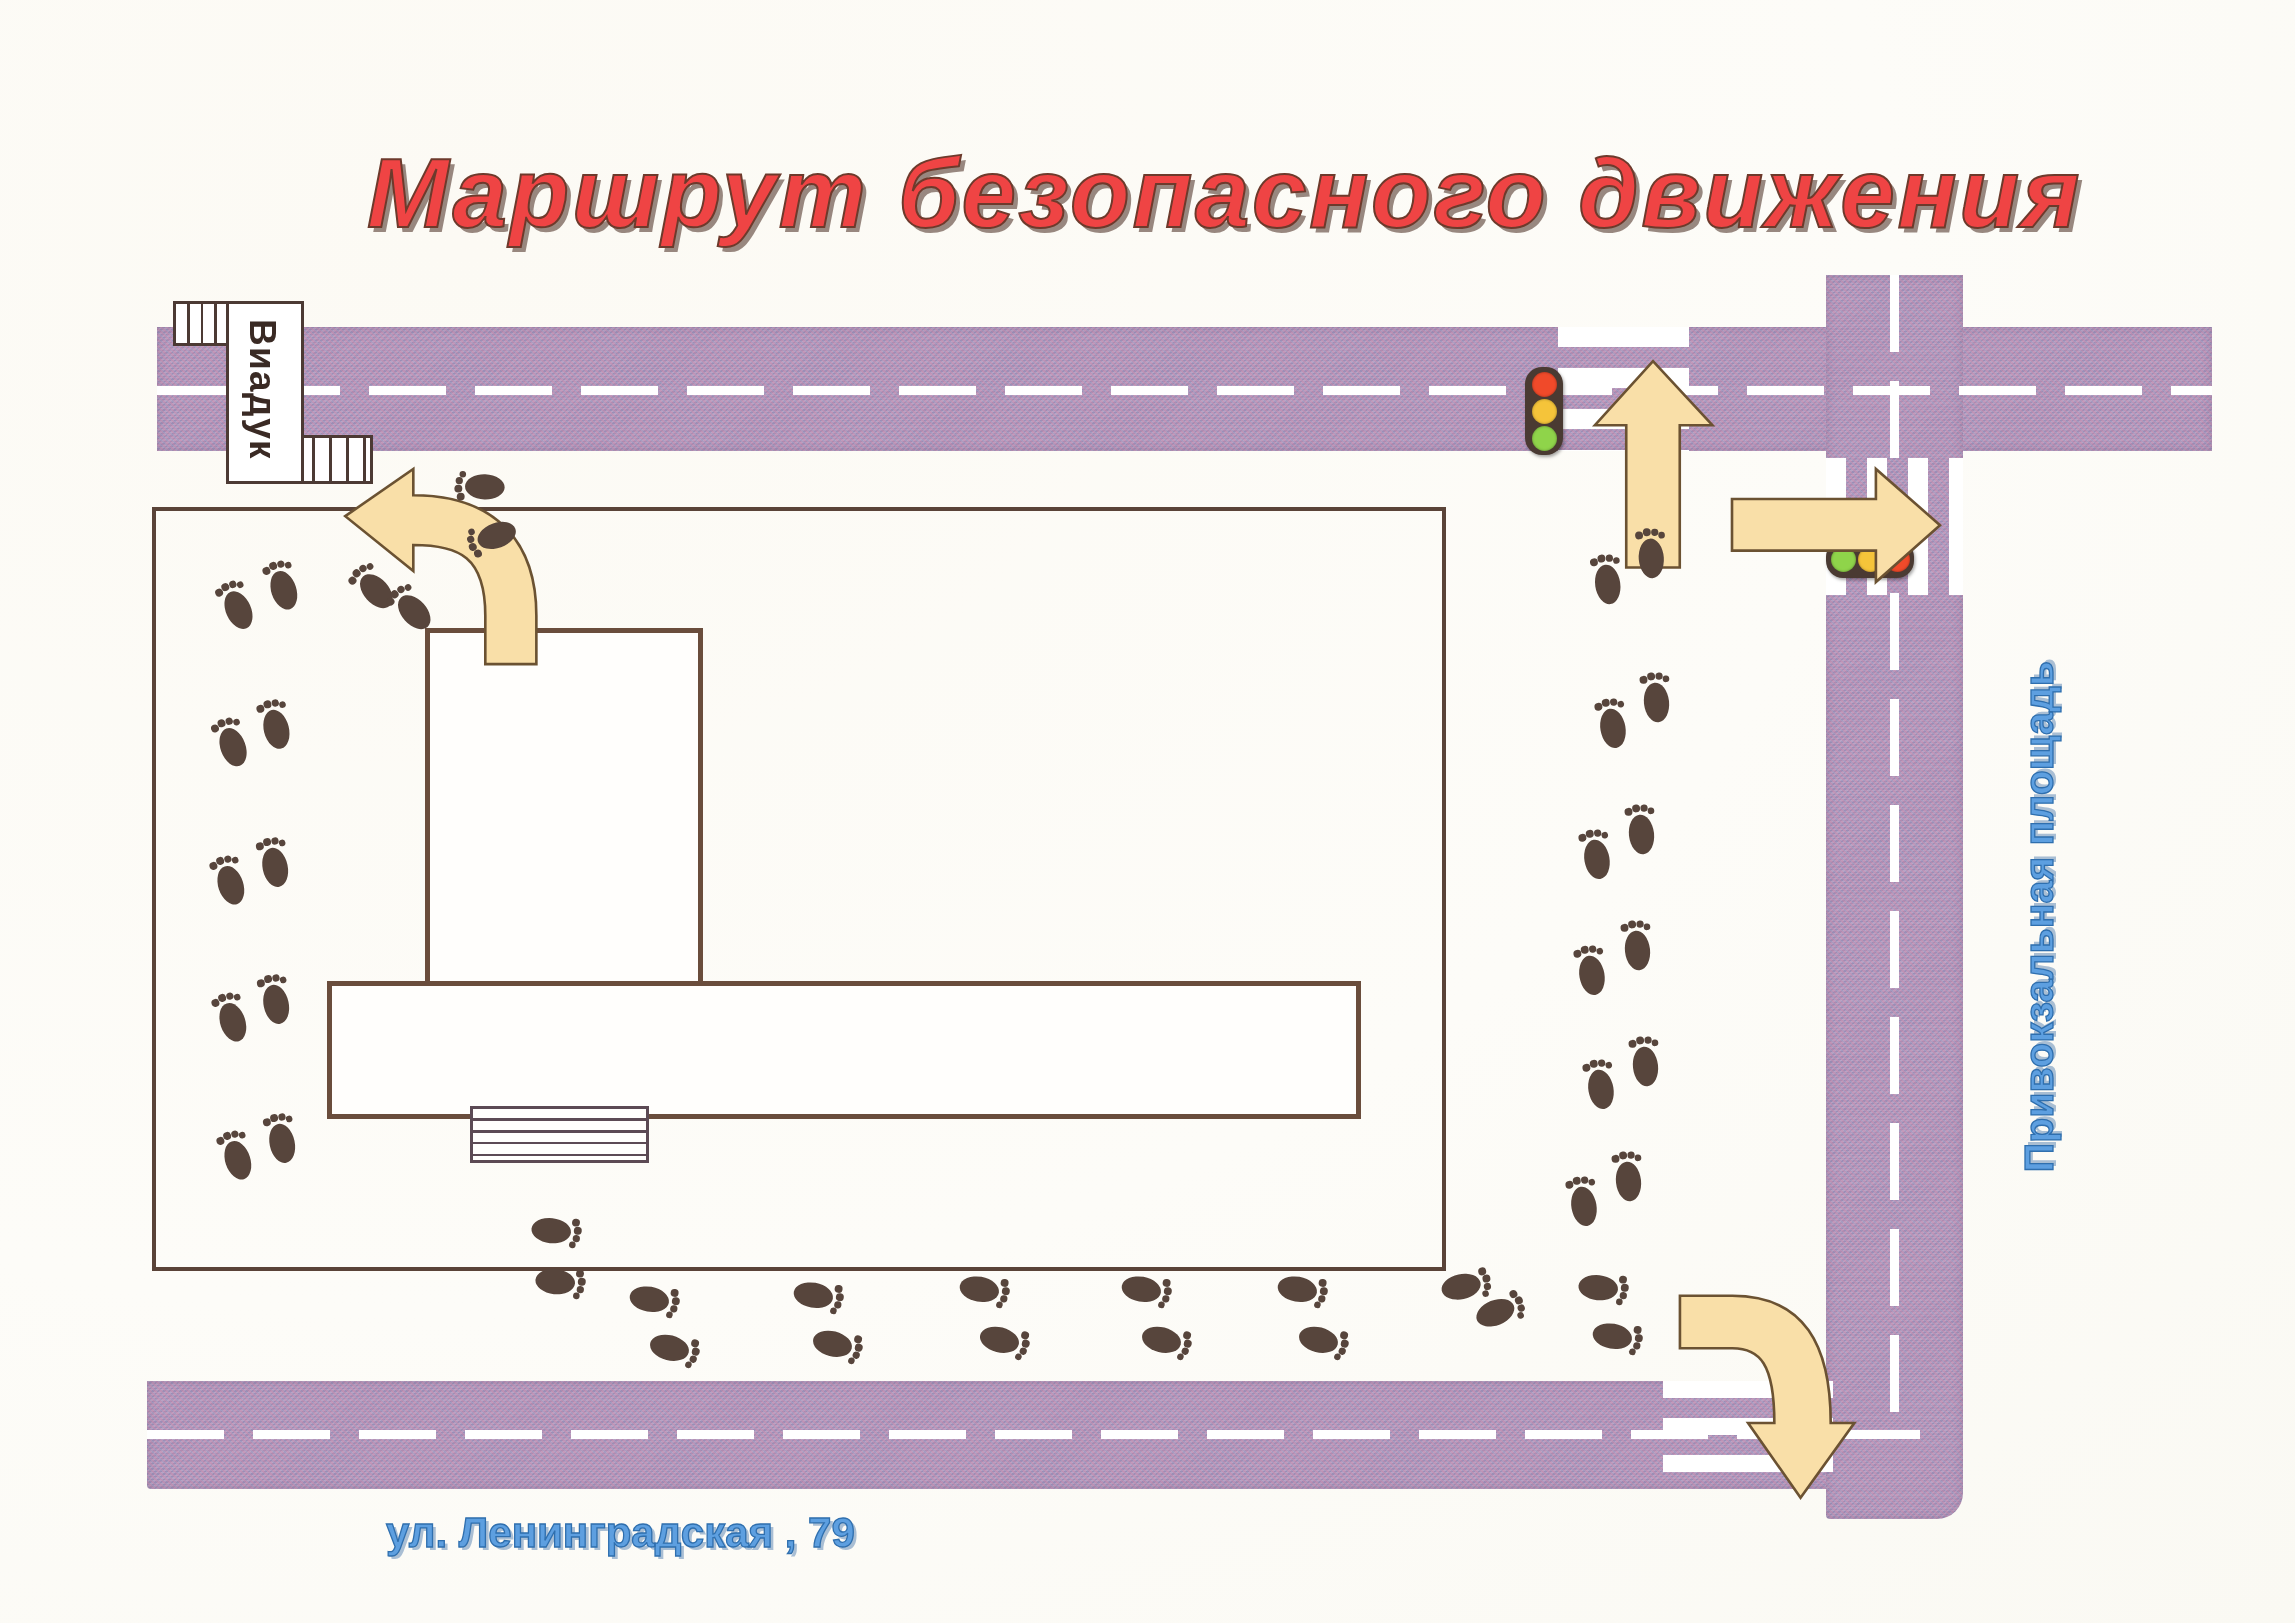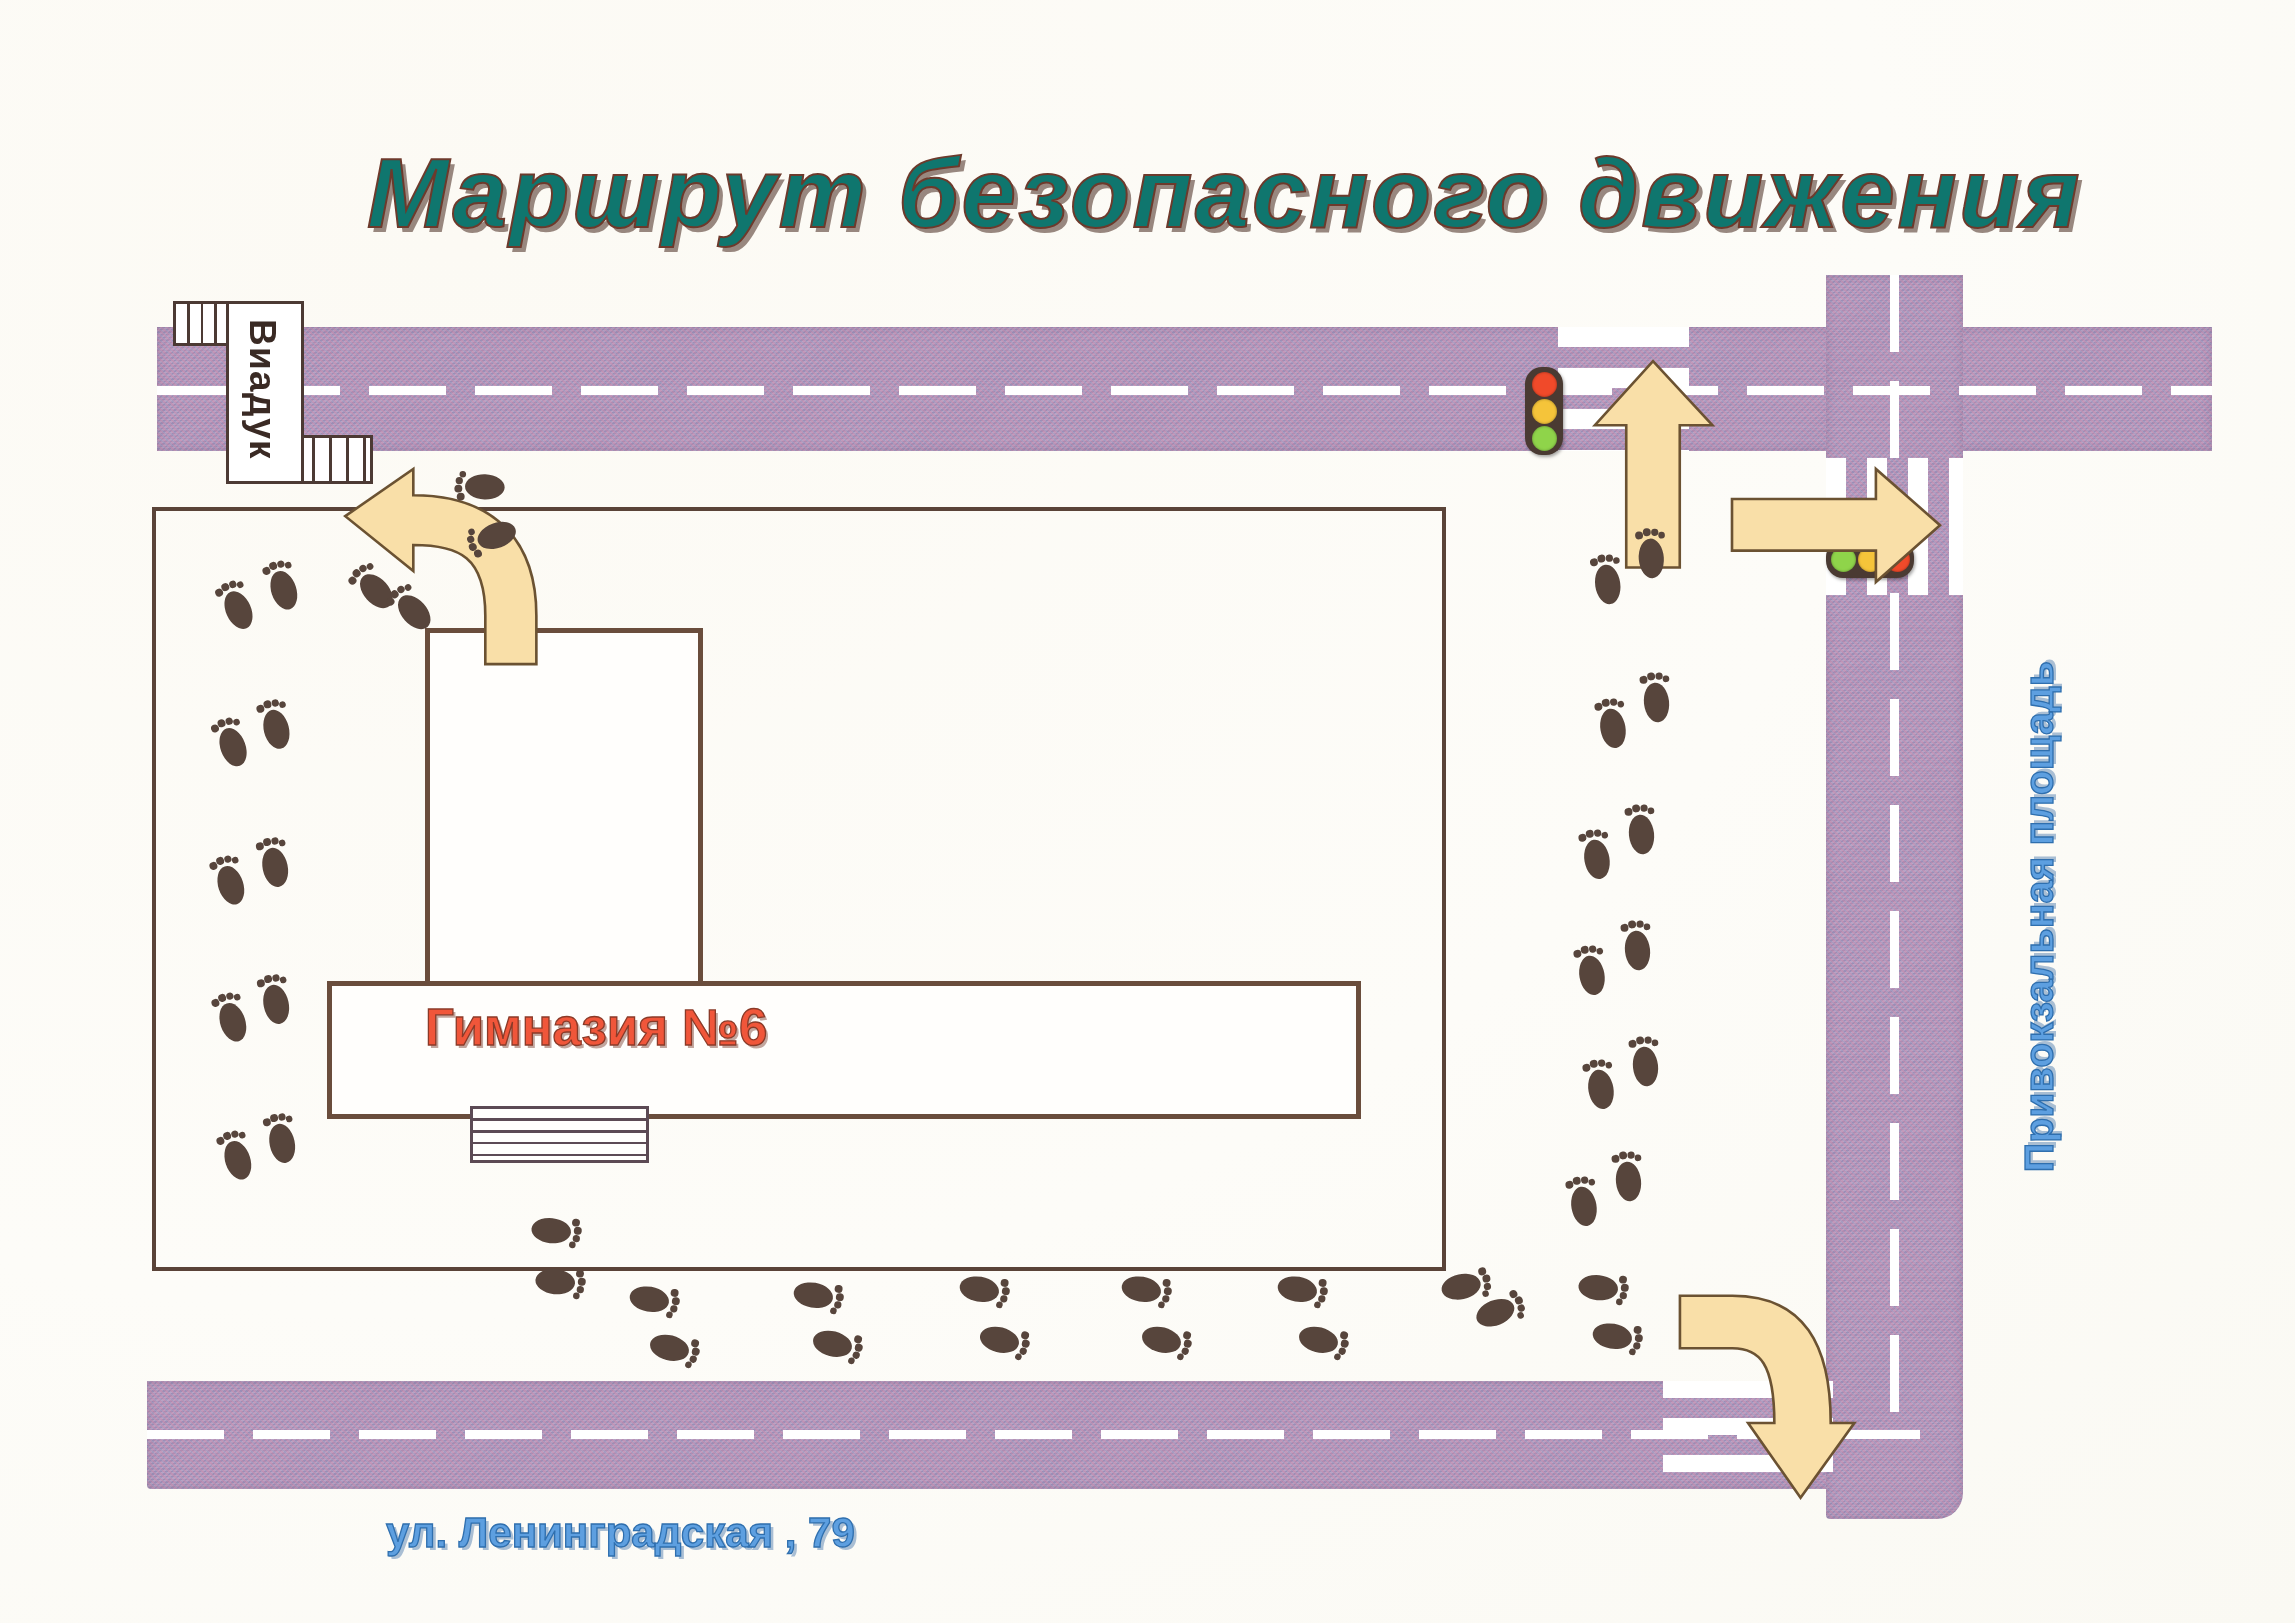--- a/index.html
+++ b/index.html
@@ -24,21 +24,21 @@
 
   
   #title{
     position:absolute;
     left:367px; top:137px;
     width:1571px;
     font-size:98px;
     font-weight:bold;
     font-style:italic;
     letter-spacing:2.6px;
-    color:#0f766e;
+    color:#ef4444;
     -webkit-text-stroke:2px #6d3a2c;
     text-shadow: 4.6px 4.6px 0 rgba(70,40,30,.55);
     white-space:nowrap;
   }
 
   
   .road{
     position:absolute;
     background-color:#b49cb8;
     background-image:
@@ -221,21 +221,20 @@
   <div class="stair-block" id="stair-bottom"></div>
   <div id="viaduk-box"></div>
   <div id="viaduk-label">Виадук</div>
 
   <div id="yard"></div>
 
   <div class="bldg" id="bldg-wing-v"></div>
   <div class="bldg" id="bldg-wing-h"></div>
   <div id="bldg-joint"></div>
   <div id="stairs"></div>
-  <div id="bldg-label">Гимназия №6</div>
 
   <div class="tl vertical" id="tl-vertical">
     <div class="lamp red l1"></div>
     <div class="lamp yellow l2"></div>
     <div class="lamp green l3"></div>
   </div>
   <div class="tl horizontal" id="tl-horizontal">
     <div class="lamp green l1"></div>
     <div class="lamp yellow l2"></div>
     <div class="lamp red l3"></div>

